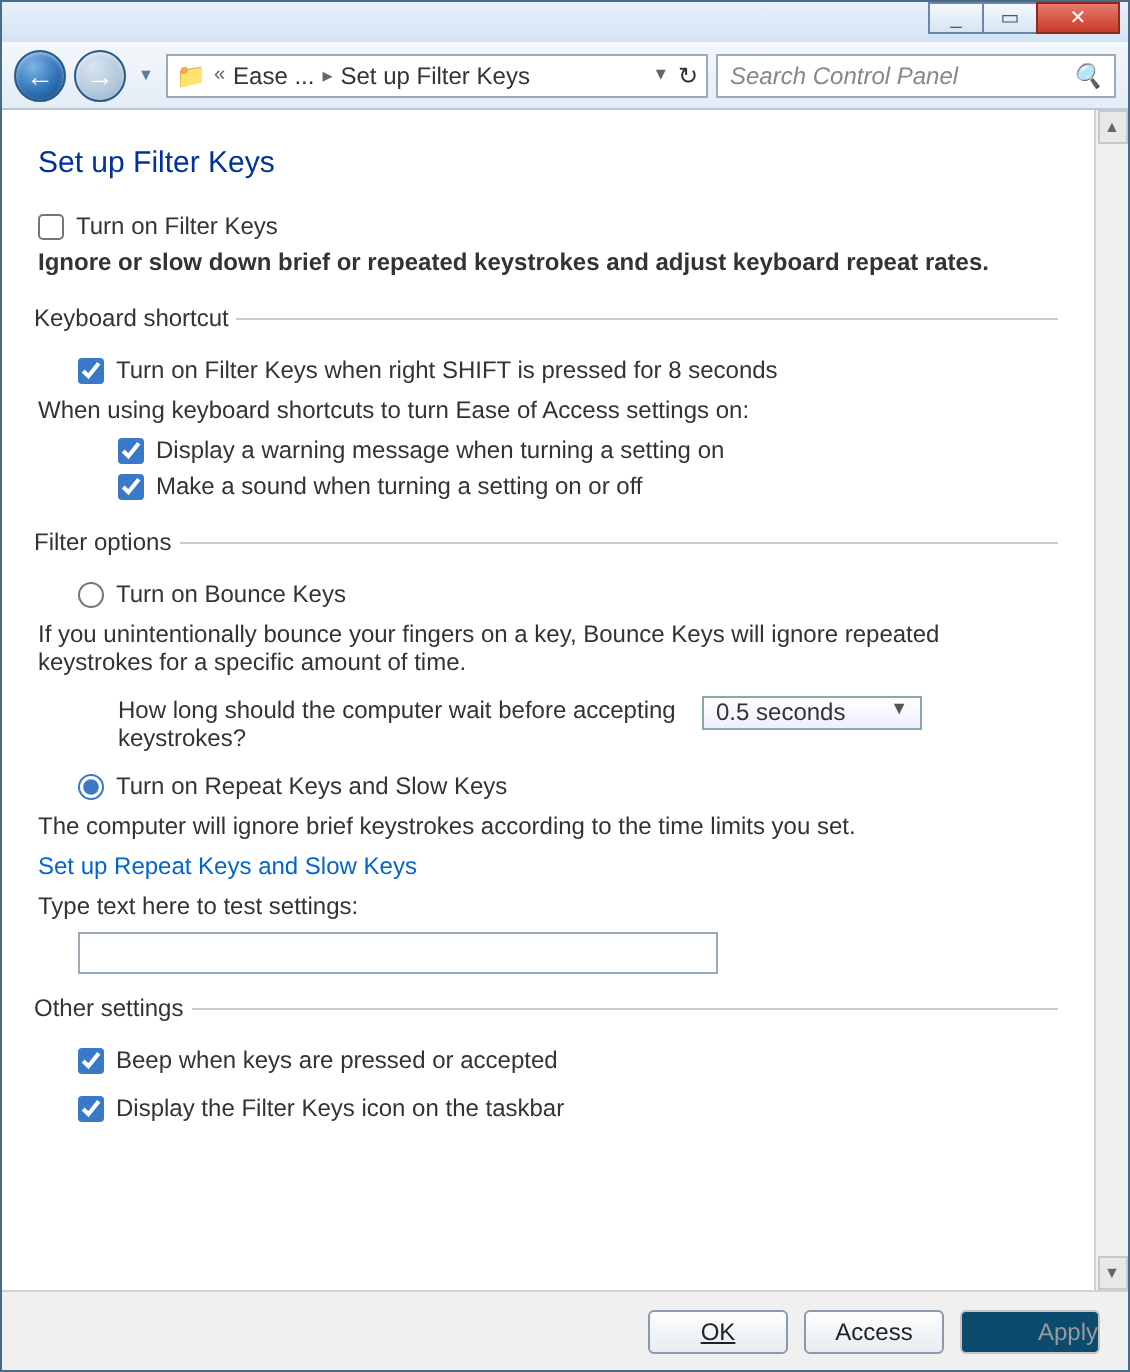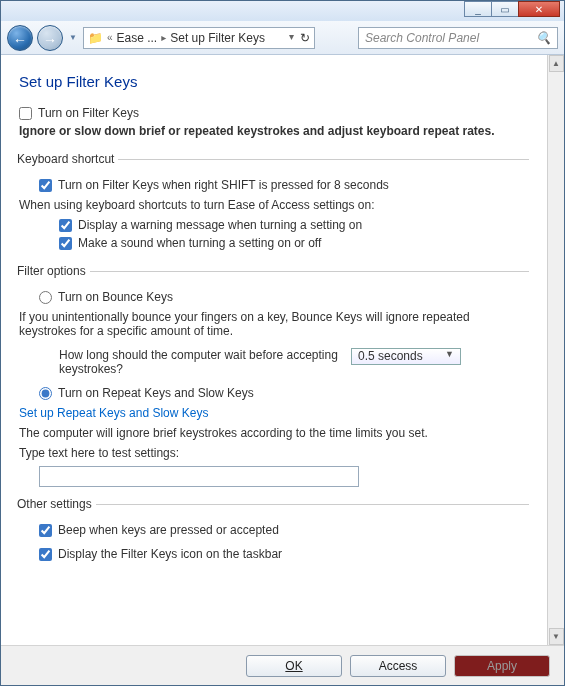--- a/index.html
+++ b/index.html
@@ -63,21 +63,21 @@
   .nav-dd { width:12px; height:20px; display:flex;align-items:center;justify-content:center;color:#5a7aa0;font-size:8px;}
   .addr {
     flex:1; display:flex; align-items:center;
     background:#fff; border:1px solid #9ab; height:22px;
     padding:0 4px; gap:4px; font-size:12px; color:#333;
   }
   .addr .chev { color:#666; font-size:10px;}
   .addr .dd { margin-left:auto; display:flex; gap:6px;}
   .searchbox {
     width:200px; height:22px; background:#fff; border:1px solid #9ab;
-    display:flex; align-items:center; padding:0 6px; color:#888; font-style:italic;margin-left:39px;
+    display:flex; align-items:center; padding:0 6px; color:#888; font-style:italic;
   }
   .searchbox .mag { margin-left:auto; color:#3a6aa0;}
   
   .content-wrap {
     position:absolute; top:54px; left:0; right:0; bottom:40px;
     background:#fff;
     display:flex;
   }
   .content {
     flex:1; overflow:auto;
@@ -118,26 +118,26 @@
     width:320px; height:21px; border:1px solid #9ab; background:#fff; margin:4px 0 0 20px;
   }
   
   .buttonbar {
     position:absolute; left:0; right:0; bottom:0; height:40px;
     background:#f0f0f0; border-top:1px solid #d4d4d4;
     display:flex; align-items:center; justify-content:flex-end;
     padding: 0 14px; gap:8px;
   }
   .btn {
-    width:96px; height:22px; border:1px solid #8a9aac;
+    width:70px; height:22px; border:1px solid #8a9aac;
     background:linear-gradient(to bottom,#fdfdfd,#e6ecf2);
     border-radius:3px; display:flex;align-items:center;justify-content:center;
     font-size:12px; color:#222;
   }
-  .btn.disabled { color:#9a9a9a; border-color:#c4c4c4; background:#7f1d1d;}
+  .btn.disabled { color:#9a9a9a; border-color:#c4c4c4; background:#0c4a6e;justify-content:flex-end;}
   .under { text-decoration: underline; }
 </style>
 </head>
 <body>
 
 <div class="window">
 
   <div class="titlebar">
     <div class="win-controls">
       <div class="win-btn">_</div>
@@ -212,24 +212,24 @@
           <div class="select">
             <span>0.5 seconds</span>
             <span class="tri">▼</span>
           </div>
         </div>
 
         <div class="row indent1">
           <input type="radio" name="fopt" checked="" style="">
           <label>Turn on Repeat Keys and Slow Keys</label>
         </div>
+        <div class="sub indent1">The computer will ignore brief keystrokes according to the time limits you set.</div>
         <div class="sub indent2">
           <span class="link">Set up Repeat Keys and Slow Keys</span>
         </div>
-        <div class="sub indent1">The computer will ignore brief keystrokes according to the time limits you set.</div>
 
         <div class="sub indent1">Type text here to test settings:</div>
         <div class="textfield" value=""></div>
       </fieldset>
 
       <fieldset>
         <legend>Other settings</legend>
         <div class="row indent1">
           <input type="checkbox" checked="" style="">
           <label>Beep when keys are pressed or accepted</label>

